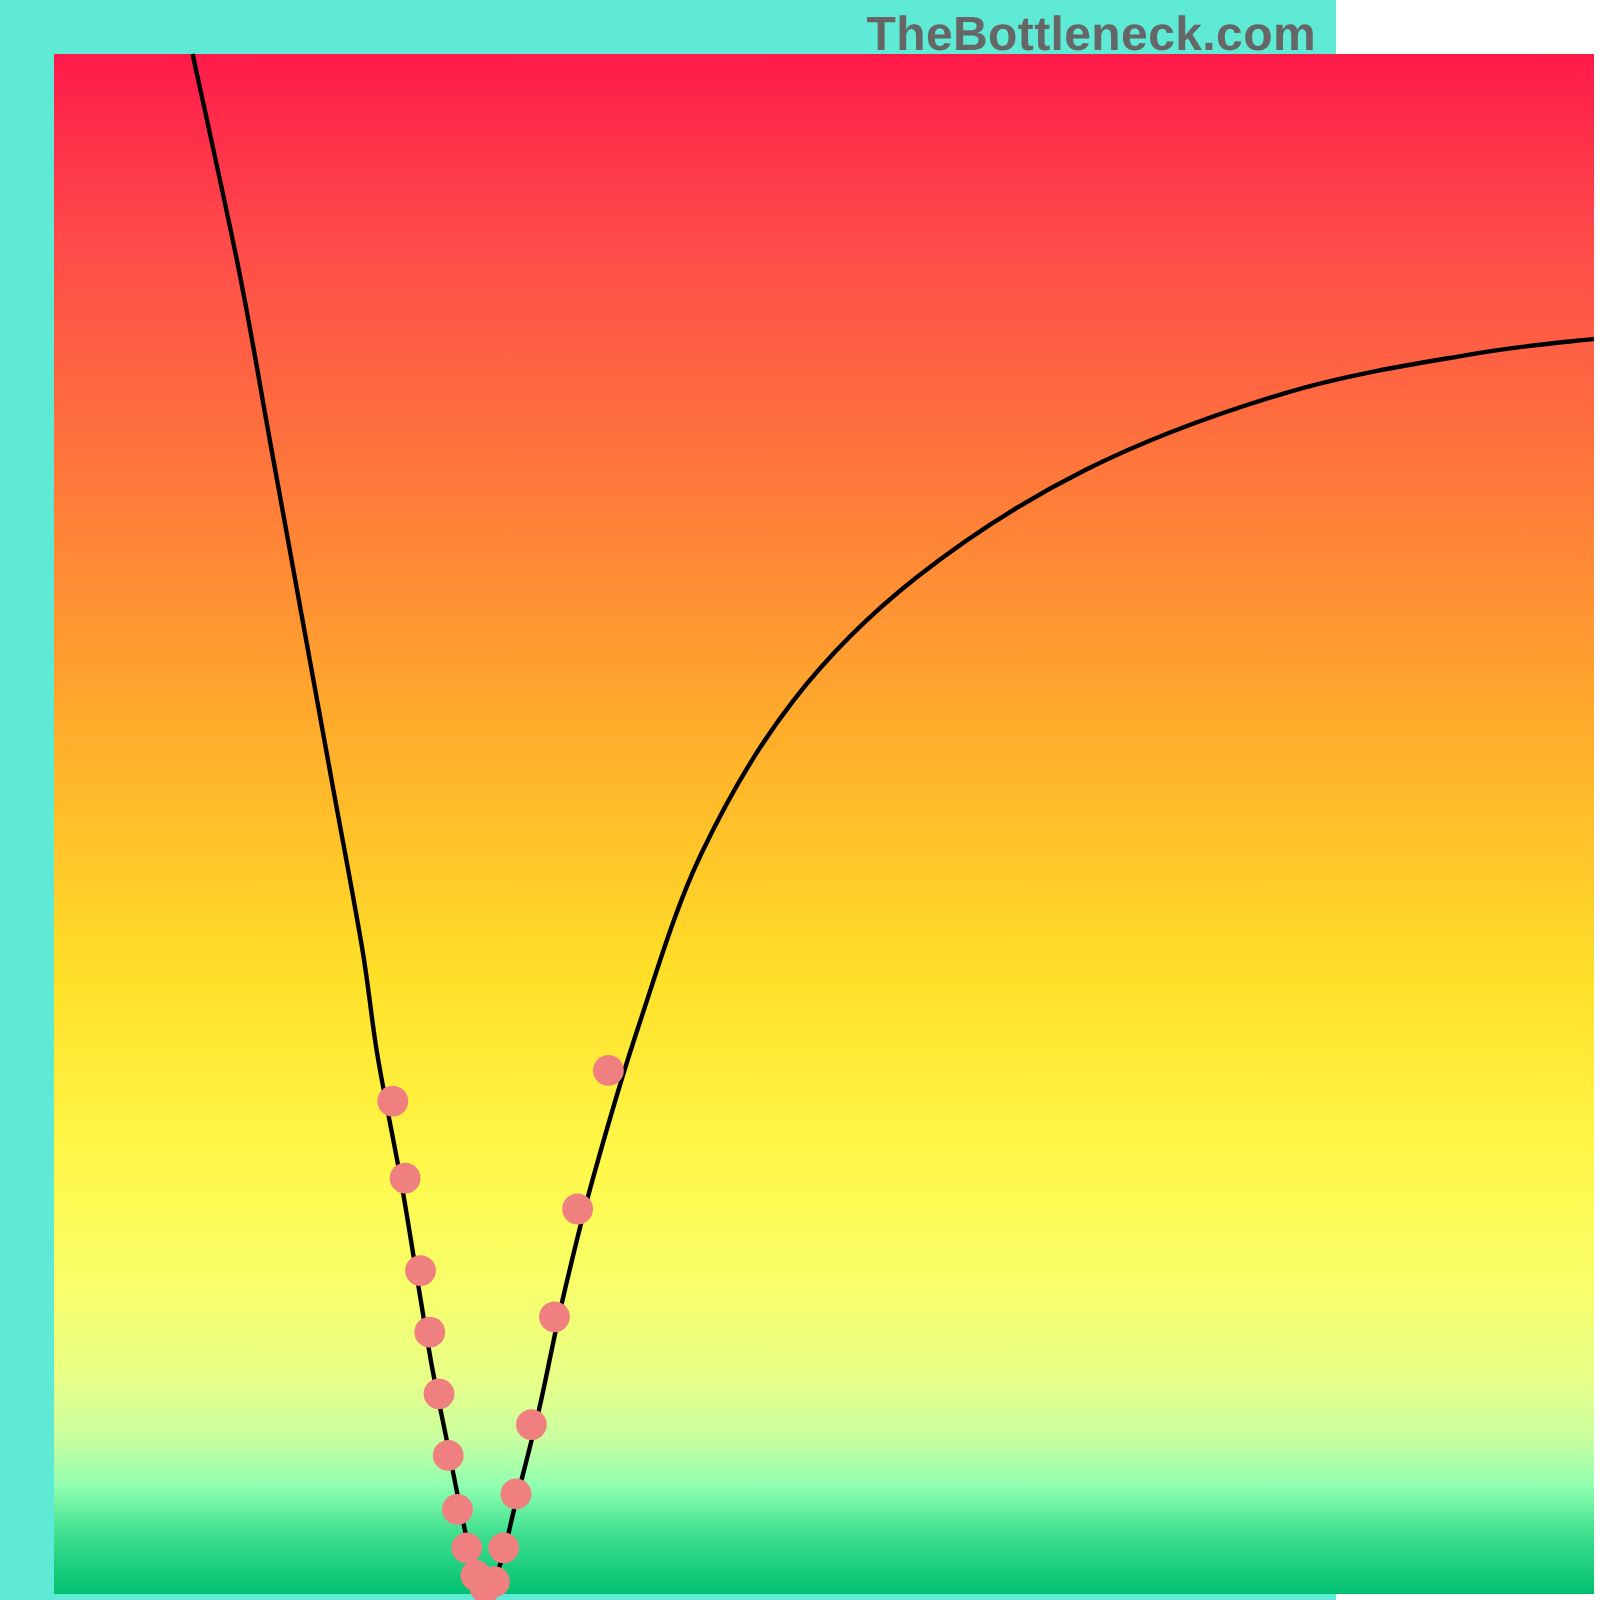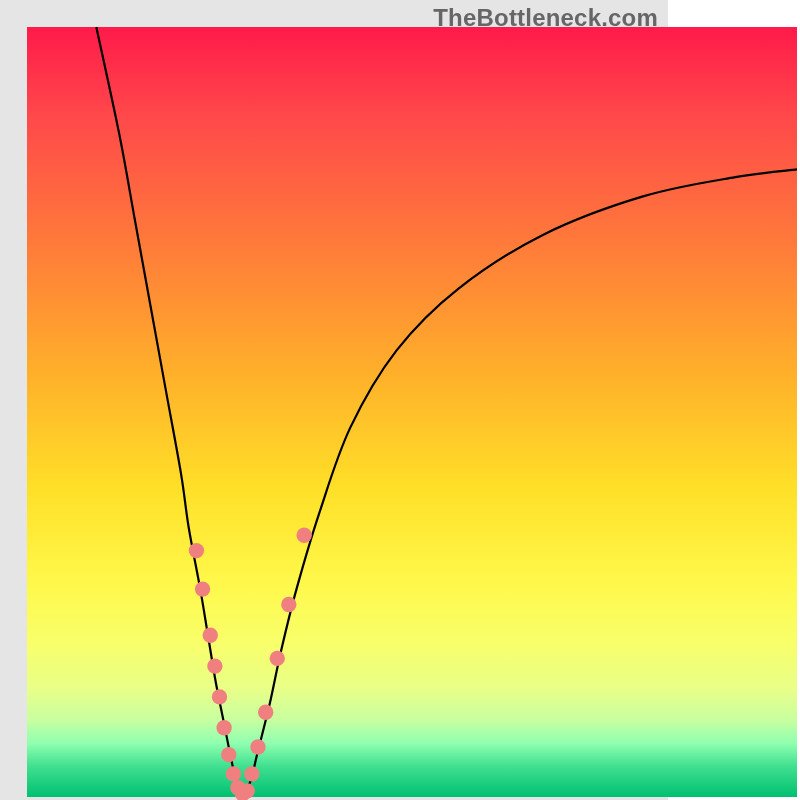--- a/index.html
+++ b/index.html
@@ -1,21 +1,21 @@
 <!DOCTYPE html>
 <html><head>
 <meta charset="utf-8">
 <style>
   * { margin: 0; padding: 0; box-sizing: border-box; }
   html, body { width: 800px; height: 800px; overflow: hidden; background: #fff; }
   .frame {
     position: relative;
     width: 668px;
     height: 800px;
-    background: #e5e5e5;
+    background: #5eead4;
   }
   .plot-area {
     position: absolute;
     left: 27px;
     top: 27px;
     width: 770px;
     height: 770px;
     background: linear-gradient(to bottom,
       #ff1a4a 0%,
       #ff4a4a 12%,

